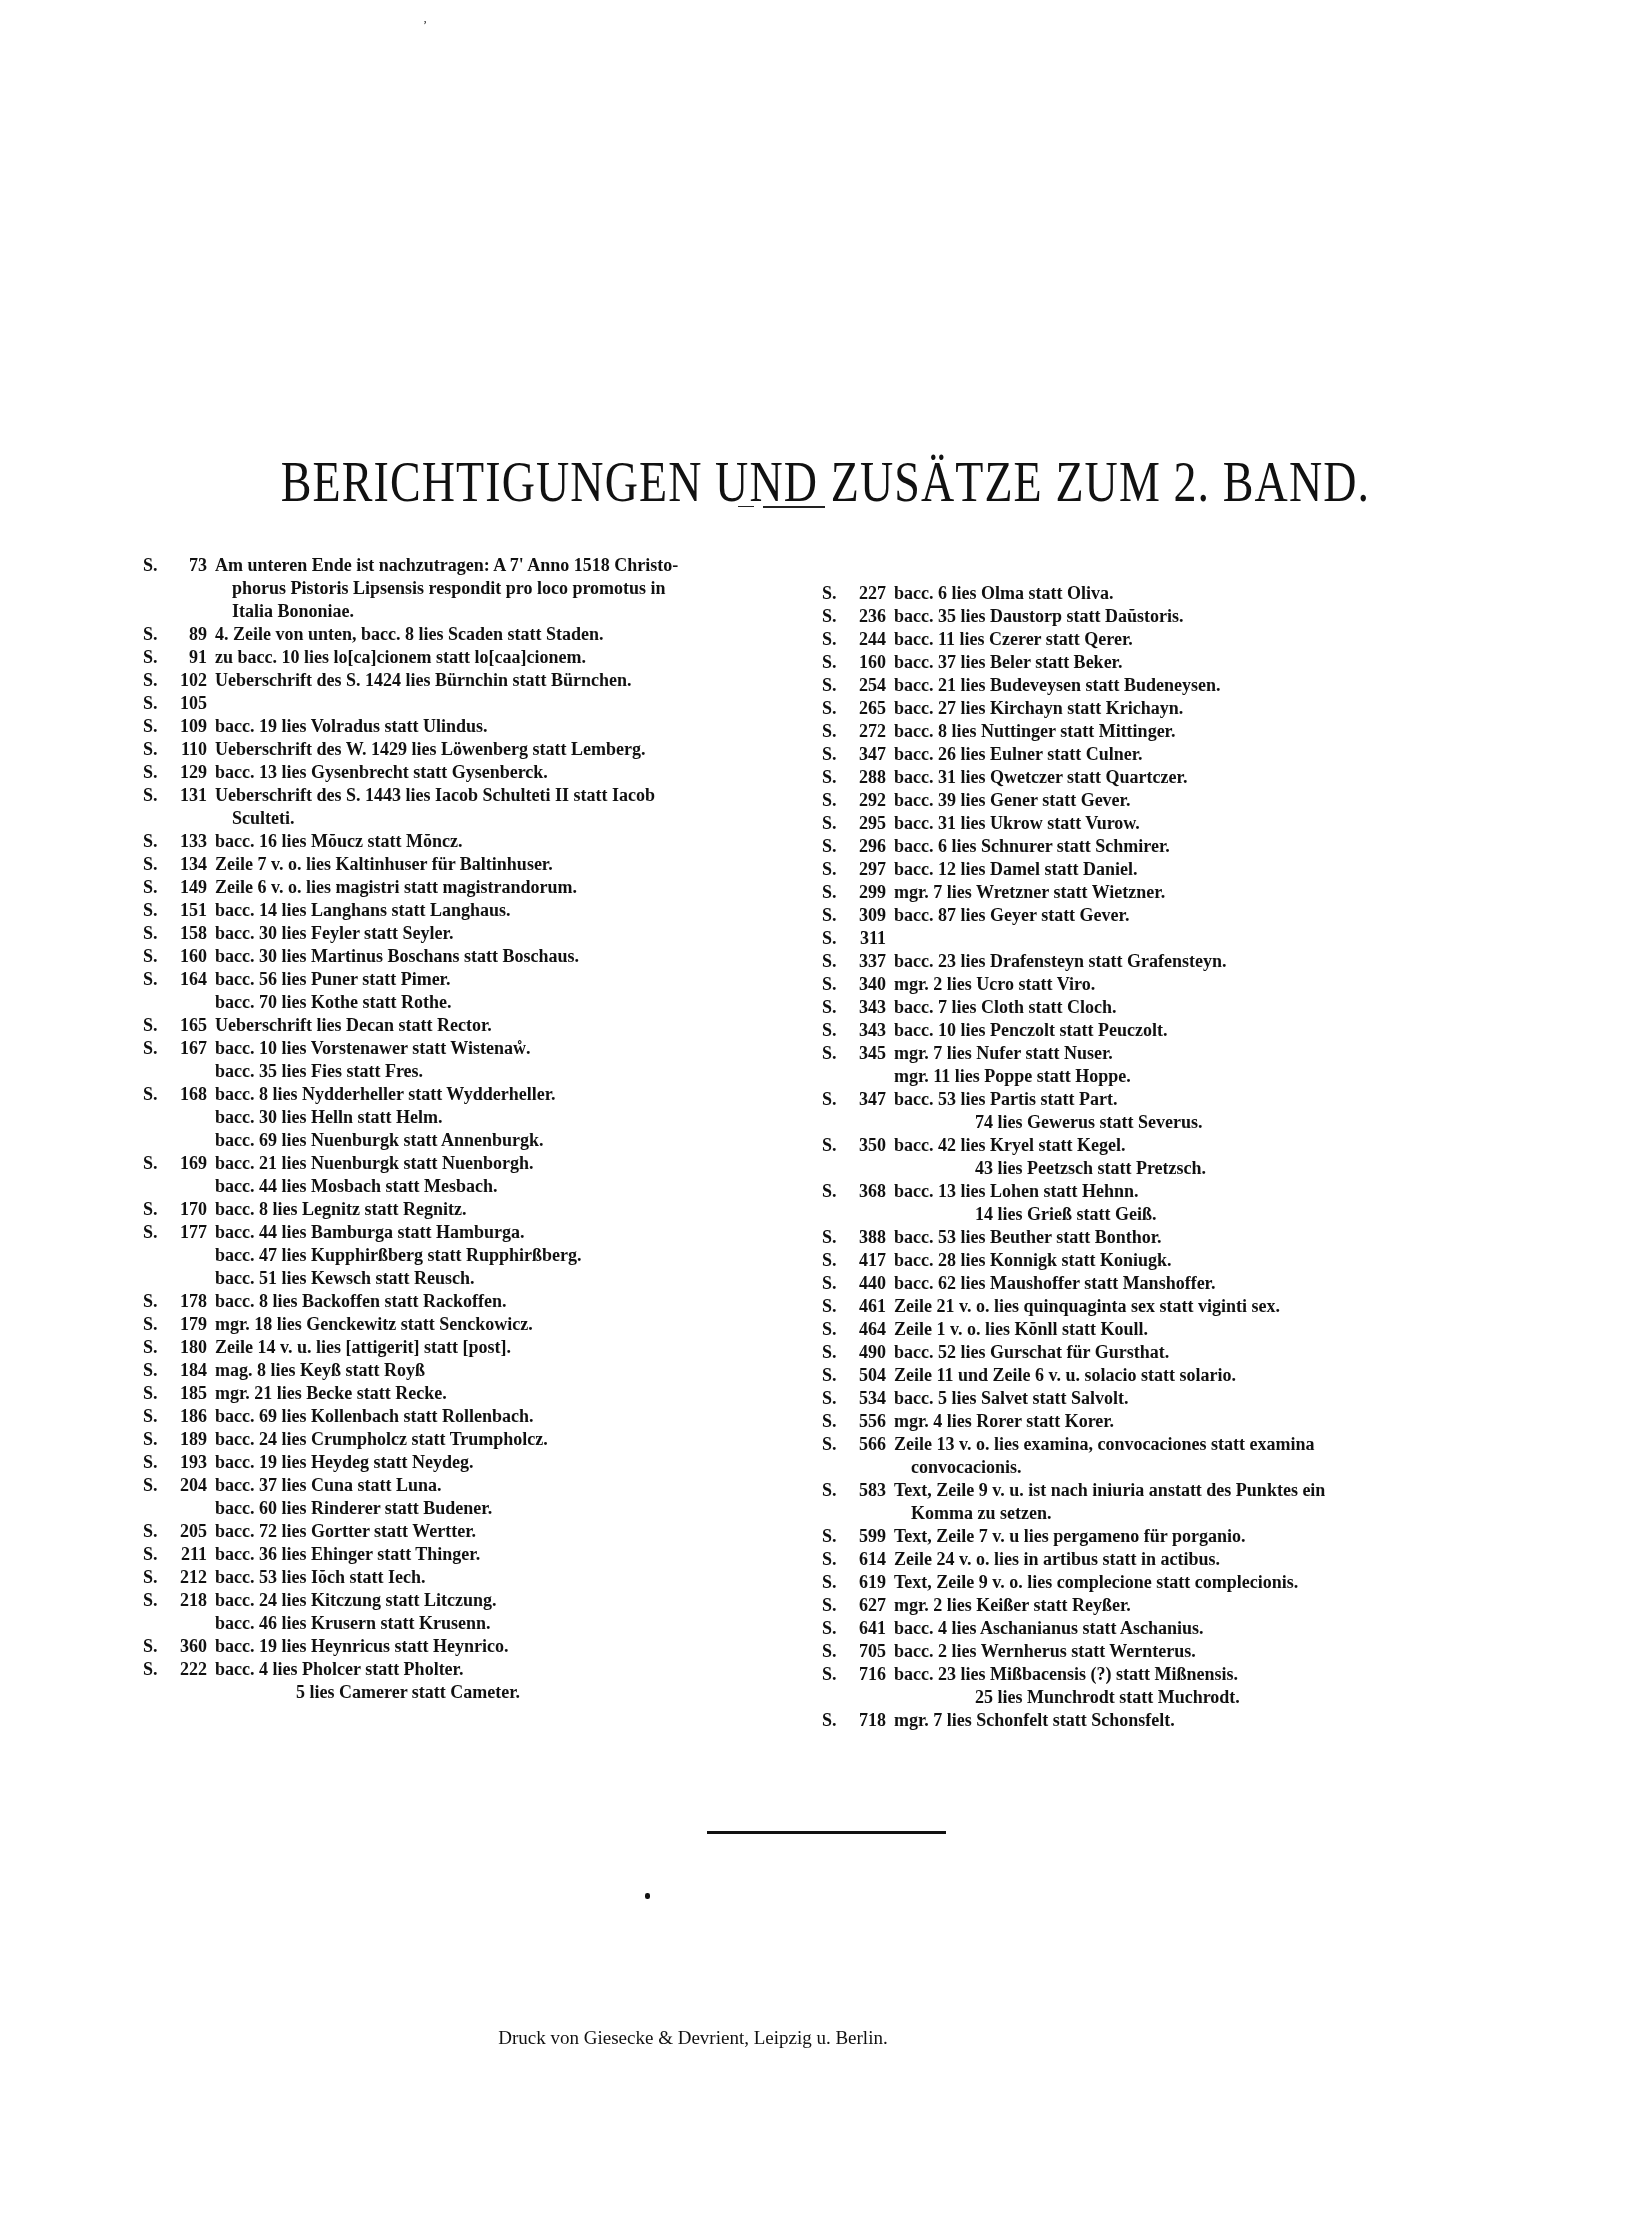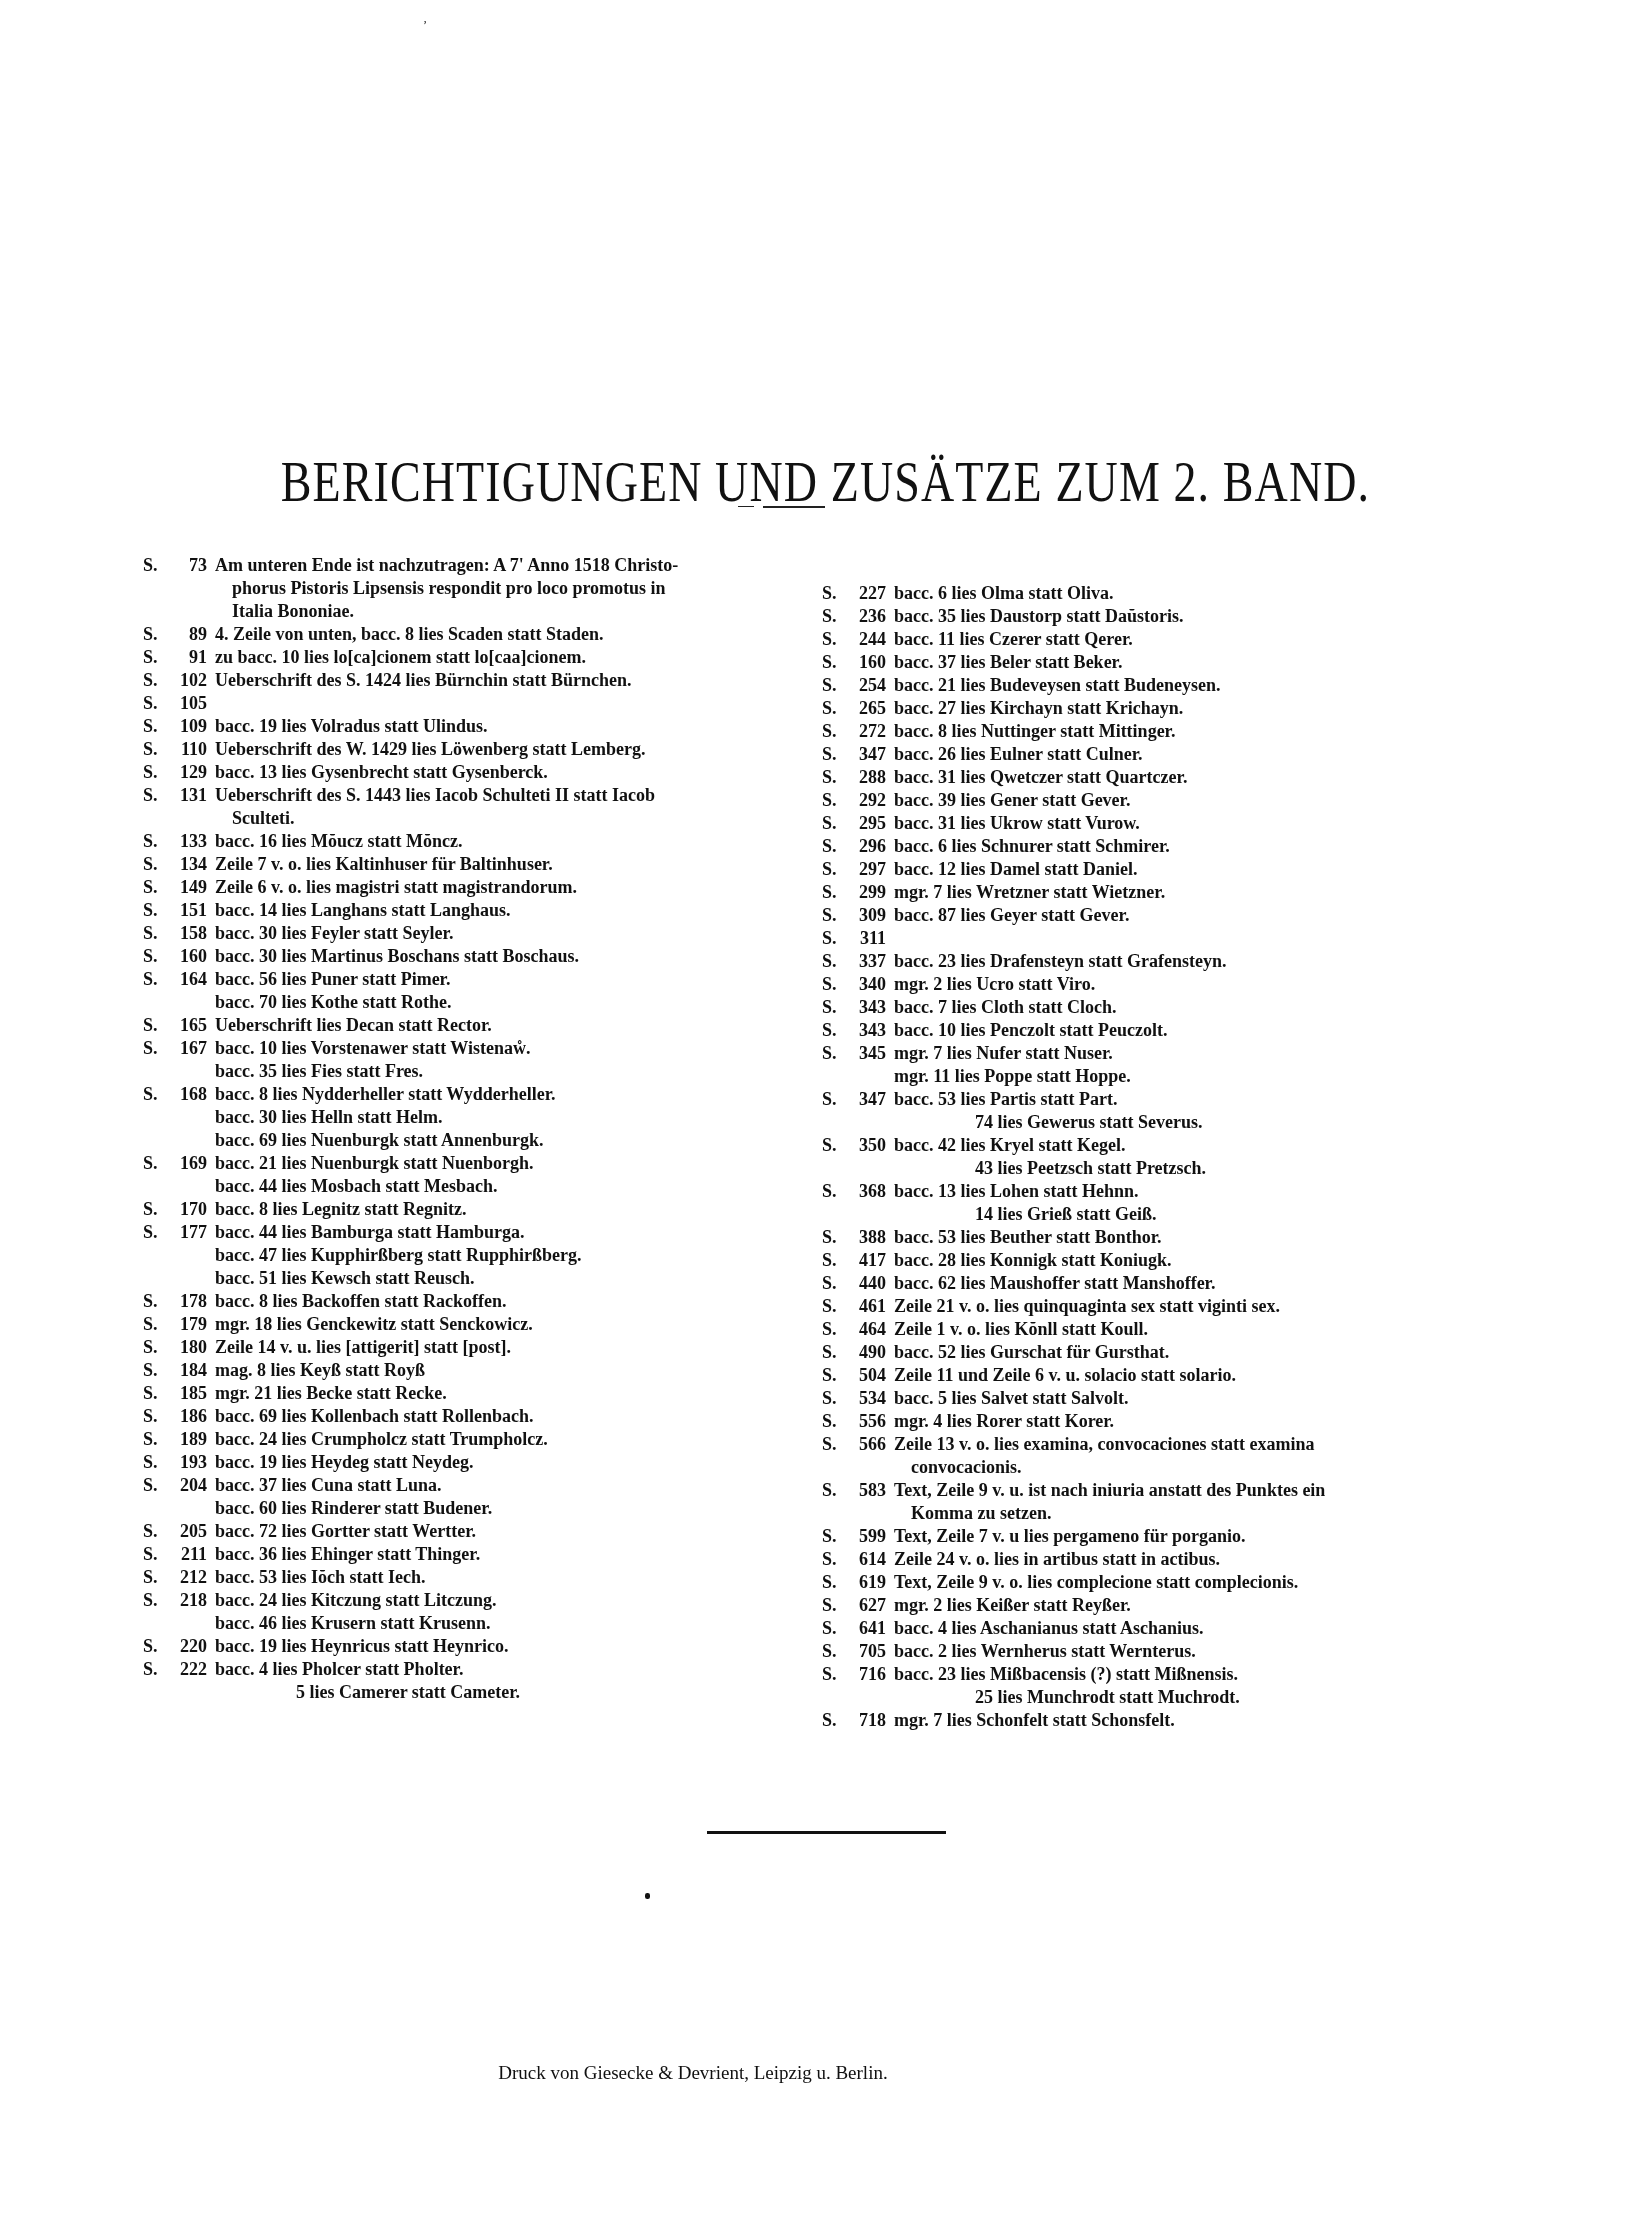--- a/index.html
+++ b/index.html
@@ -23,21 +23,21 @@
   .page .n { display: inline-block; width: 39px; text-align: right; }
   .body { flex: 1; }
   .line { white-space: nowrap; text-align: justify; }
   .line.cont { padding-left: 17px; }
   .line.sub { padding-left: 0; }
   .line.sub2 { padding-left: 81px; }
   .footer-rule { position: absolute; left: 707px; width: 239px; top: 1831px; height: 2.8px; background: #111; }
   .footer-dot { position: absolute; left: 645px; top: 1893px; width: 4.5px; height: 5.6px; background: #111; border-radius: 2.2px; }
   .imprint {
     position: absolute; left: 0; width: 1386px; top: 2027px; text-align: center;
-    font-size: 19px; font-family: "Liberation Serif", serif; margin-top: 35px;
+    font-size: 19px; font-family: "Liberation Serif", serif;
   }
 </style>
 </head>
 <body>
 
 <div class="stray" style="left:423px; top:11.2px;">‚</div>
 
 <h1 class="title">BERICHTIGUNGEN UND ZUSÄTZE ZUM 2. BAND.</h1>
 <div class="title-rule" style="left:738px; width:15.7px; height:1.1px;"></div>
 <div class="title-rule" style="left:763px; width:62px;"></div>
@@ -256,21 +256,21 @@
       </div>
     </div>
     <div class="entry">
       <div class="page"><span class="s">S.</span><span class="n">218</span></div>
       <div class="body">
         <div class="line">bacc. 24 lies Kitczung statt Litczung.</div>
         <div class="line sub">bacc. 46 lies Krusern statt Krusenn.</div>
       </div>
     </div>
     <div class="entry">
-      <div class="page"><span class="s">S.</span><span class="n">220</span></div>
+      <div class="page"><span class="s">S.</span><span class="n">360</span></div>
       <div class="body">
         <div class="line">bacc. 19 lies Heynricus statt Heynrico.</div>
       </div>
     </div>
     <div class="entry">
       <div class="page"><span class="s">S.</span><span class="n">222</span></div>
       <div class="body">
         <div class="line">bacc. 4 lies Pholcer statt Pholter.</div>
         <div class="line sub2">5 lies Camerer statt Cameter.</div>
       </div>

